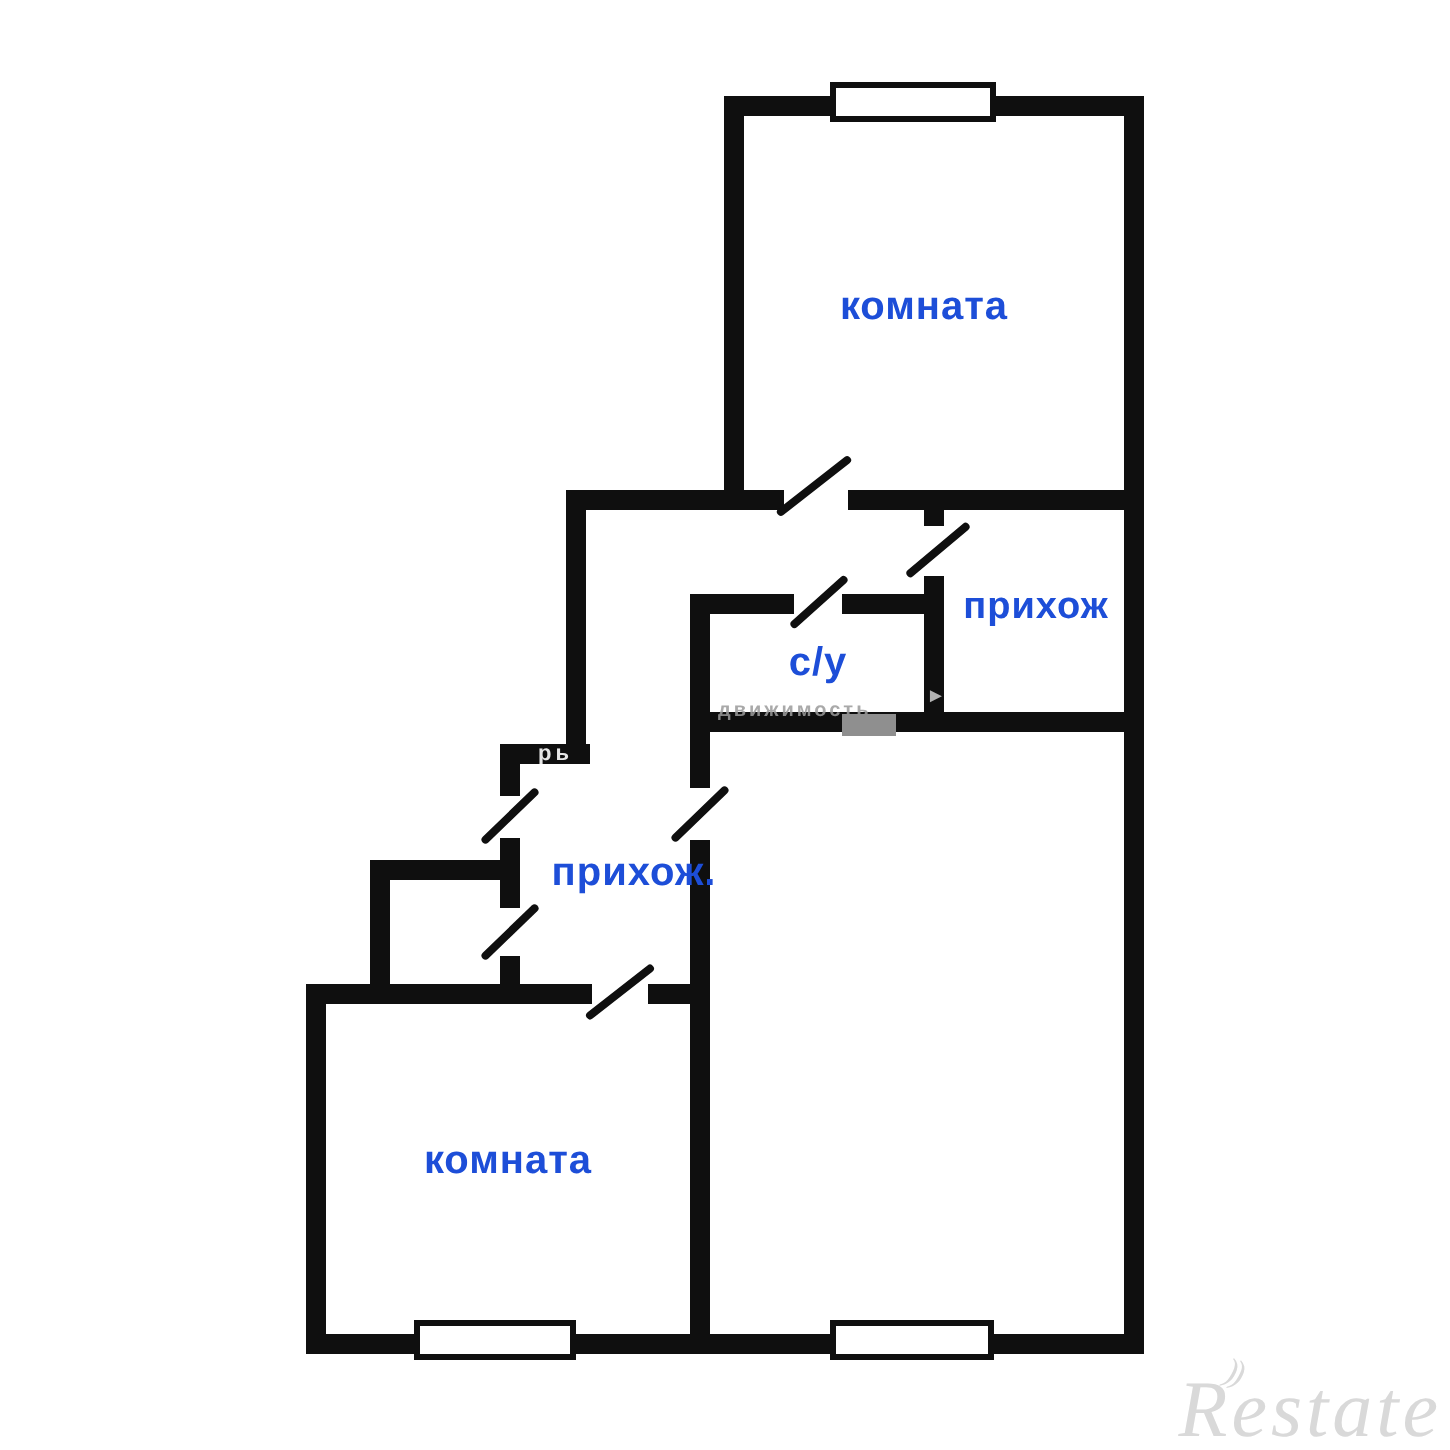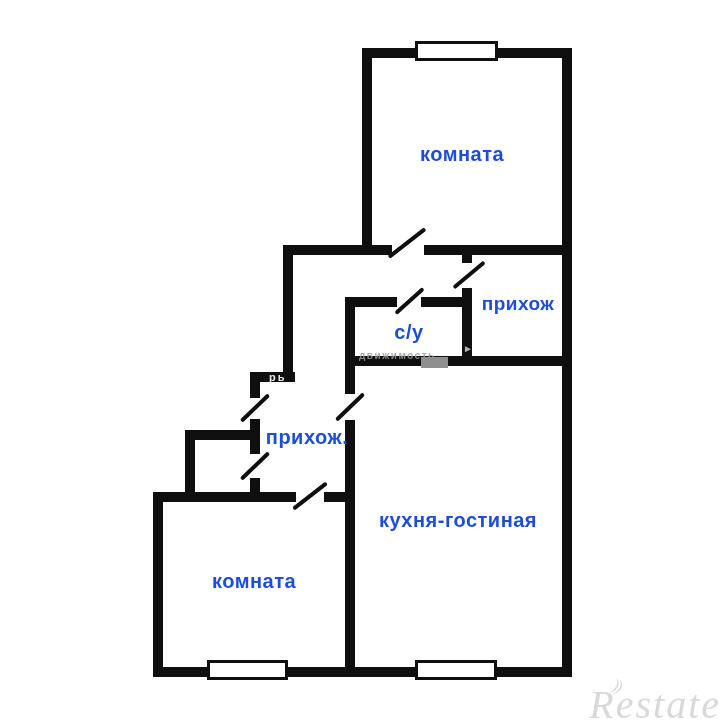--- a/index.html
+++ b/index.html
@@ -80,22 +80,21 @@
   <div class="door" style="left:449px;top:273px;width:40px;transform:rotate(-40deg);"></div>
   <div class="door" style="left:391px;top:299px;width:37px;transform:rotate(-42deg);"></div>
   <div class="door" style="left:331px;top:405px;width:38px;transform:rotate(-44deg);"></div>
   <div class="door" style="left:236px;top:406px;width:38px;transform:rotate(-44deg);"></div>
   <div class="door" style="left:236px;top:464px;width:38px;transform:rotate(-44deg);"></div>
   <div class="door" style="left:289px;top:494px;width:42px;transform:rotate(-38deg);"></div>
 
   <div class="room-label" style="left:462px;top:154px;">комната</div>
   <div class="room-label" style="left:518px;top:304px;font-size:19px;">прихож</div>
   <div class="room-label" style="left:409px;top:332px;">с/у</div>
-  <div class="room-label" style="left:307px;top:437px;">прихож.</div>
-  <div class="room-label" style="left:458px;top:520px;">кухня-гостиная</div>
+  <div class="room-label" style="left:317px;top:437px;">прихож.</div>
   <div class="room-label" style="left:254px;top:581px;">комната</div>
 
   <div class="wm-strip" style="left:347px;top:350px;margin-left:12px;">движимость</div>
   <div class="wm-frag" style="left:257px;top:371px;">рь</div>
   <div class="wm-patch" style="left:421px;top:357px;width:27px;height:11px;"></div>
   <div class="wm-arrow" style="left:463px;top:343px;">►</div>
 
   <div class="wm-logo">
     <span class="wm-logo-arcs">))</span><span>Restate</span>
   </div>

